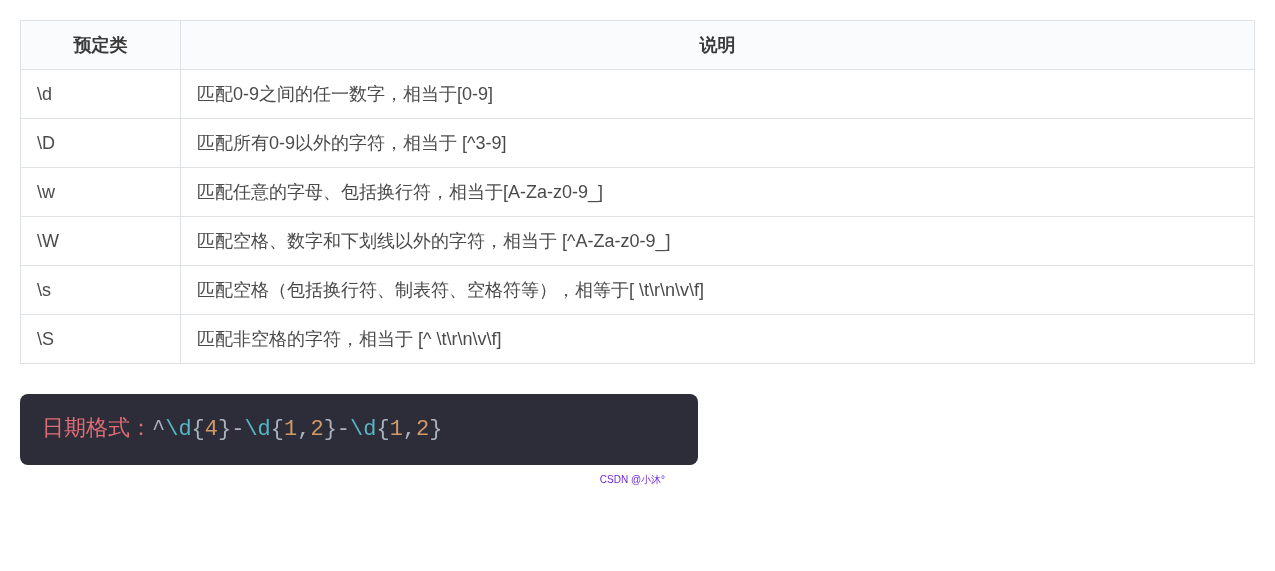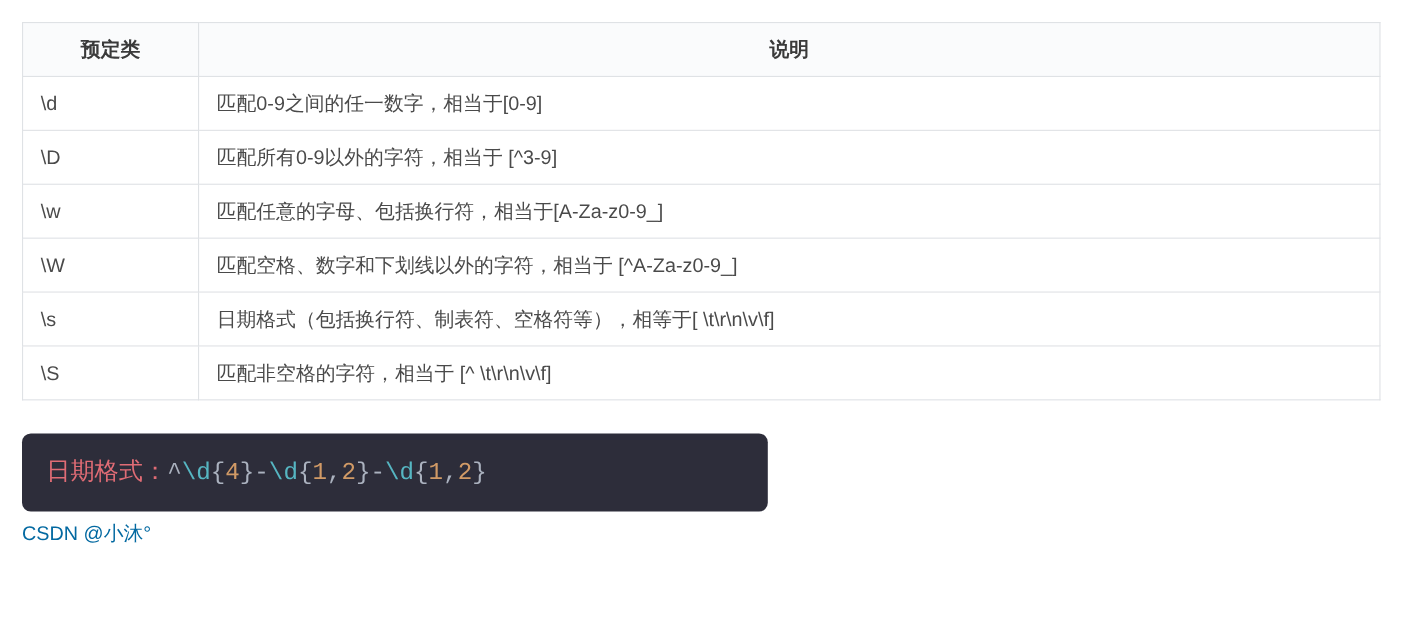--- a/index.html
+++ b/index.html
@@ -43,23 +43,23 @@
       font-size: 22px;
       line-height: 1.6;
       white-space: pre;
     }
     .tok-label { color: #e06c75; text-align: center; }
     .tok-misc  { color: #abb2bf; }
     .tok-esc   { color: #56b6c2; }
     .tok-num   { color: #d19a66; }
     .tok-punc  { color: #abb2bf; }
     .watermark {
-      text-align: left;
-      color: #0369a1;
-      font-size: 18px;
+      text-align: center;
+      color: #6d28d9;
+      font-size: 10px;
       margin-top: 8px;
       padding-right: 10px;
     }
   </style>
 </head>
 <body>
 
 <table>
   <thead>
     <tr>
@@ -79,21 +79,21 @@
       <tr>
         <td class="col-pattern">\w</td>
         <td>匹配任意的字母、包括换行符，相当于[A-Za-z0-9_]</td>
       </tr>
       <tr>
         <td class="col-pattern">\W</td>
         <td>匹配空格、数字和下划线以外的字符，相当于  [^A-Za-z0-9_]</td>
       </tr>
       <tr>
         <td class="col-pattern">\s</td>
-        <td>日期格式（包括换行符、制表符、空格符等），相等于[ \t\r\n\v\f]</td>
+        <td>匹配空格（包括换行符、制表符、空格符等），相等于[ \t\r\n\v\f]</td>
       </tr>
       <tr>
         <td class="col-pattern">\S</td>
         <td>匹配非空格的字符，相当于  [^ \t\r\n\v\f]</td>
       </tr>
     </tbody>
 </table>
 
 <div class="code-block"><span class="tok-label">日期格式：</span><span id="code-tokens"><span class="tok-misc">^</span><span class="tok-esc">\d</span><span class="tok-punc">{</span><span class="tok-num">4</span><span class="tok-punc">}</span><span class="tok-misc">-</span><span class="tok-esc">\d</span><span class="tok-punc">{</span><span class="tok-num">1</span><span class="tok-punc">,</span><span class="tok-num">2</span><span class="tok-punc">}</span><span class="tok-misc">-</span><span class="tok-esc">\d</span><span class="tok-punc">{</span><span class="tok-num">1</span><span class="tok-punc">,</span><span class="tok-num">2</span><span class="tok-punc">}</span></span></div>
 

